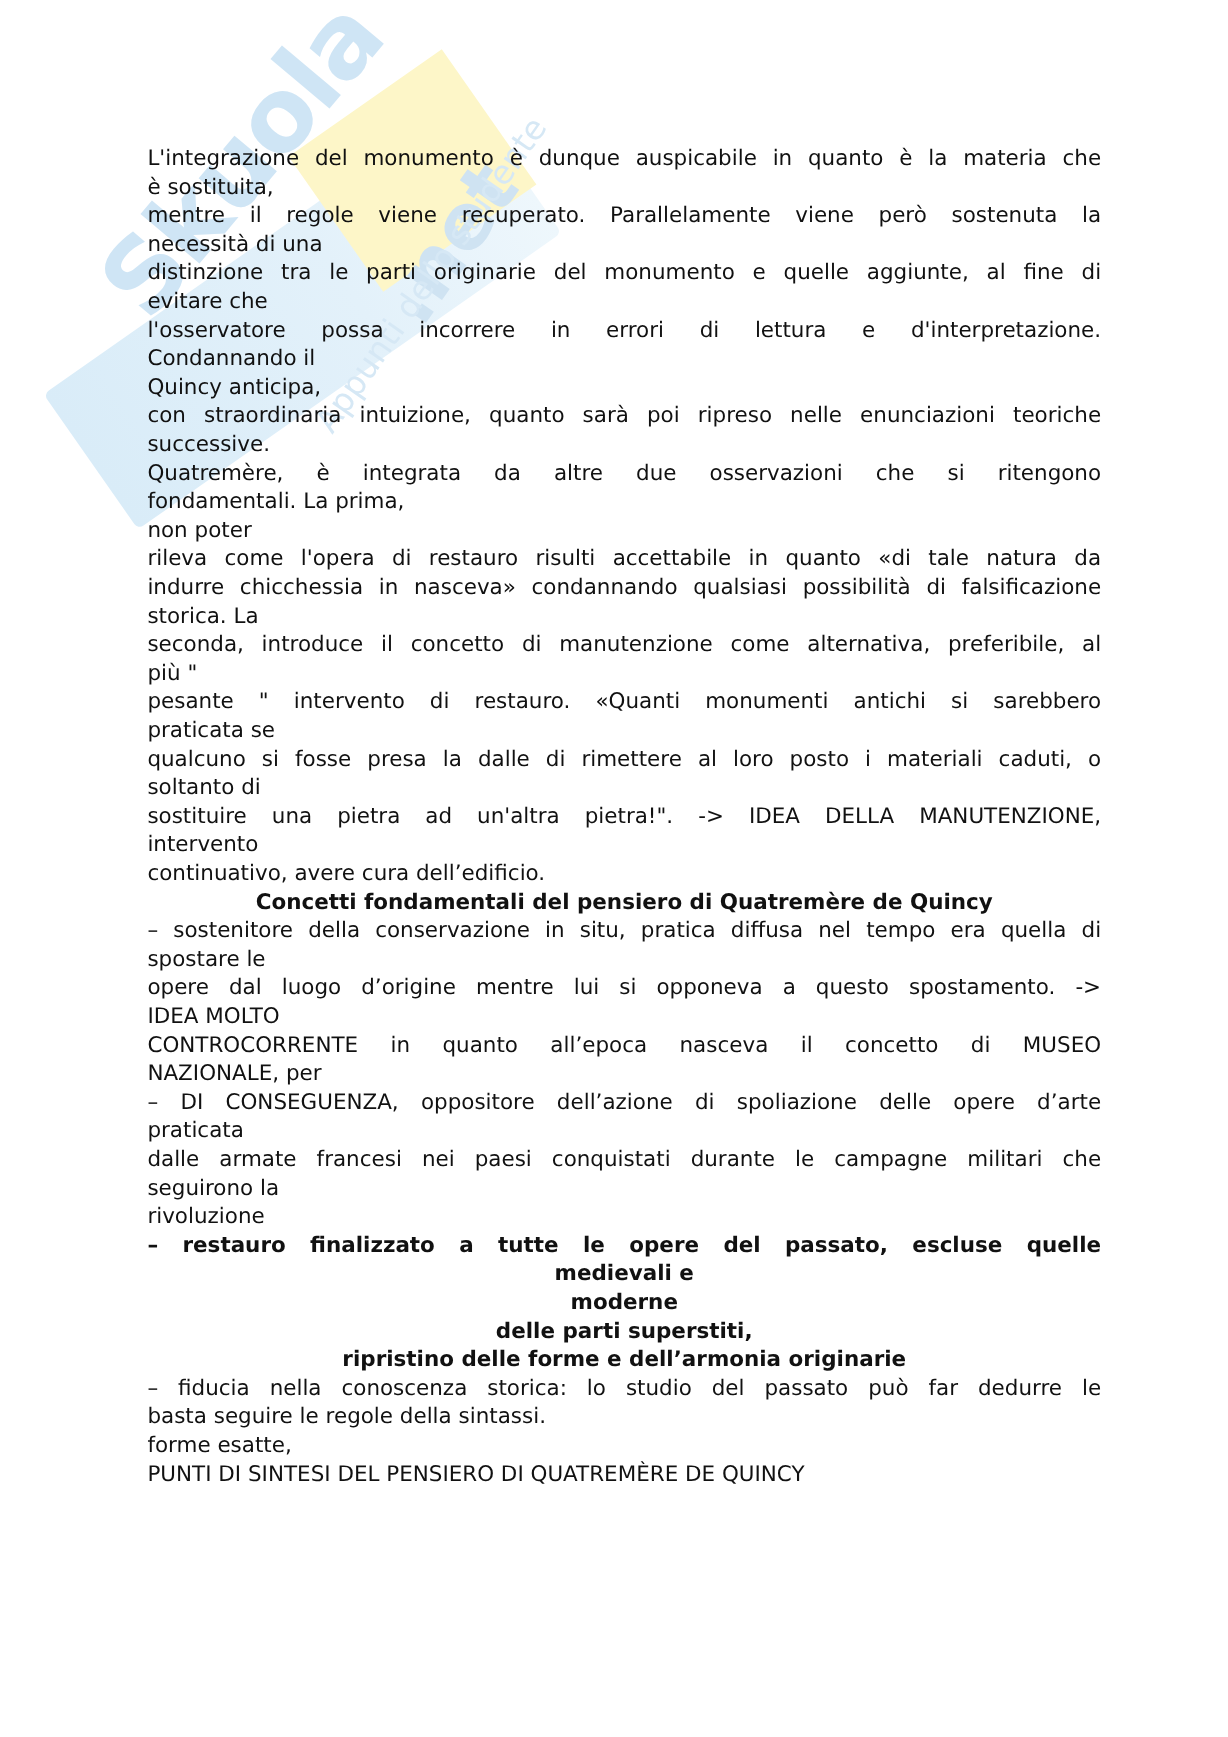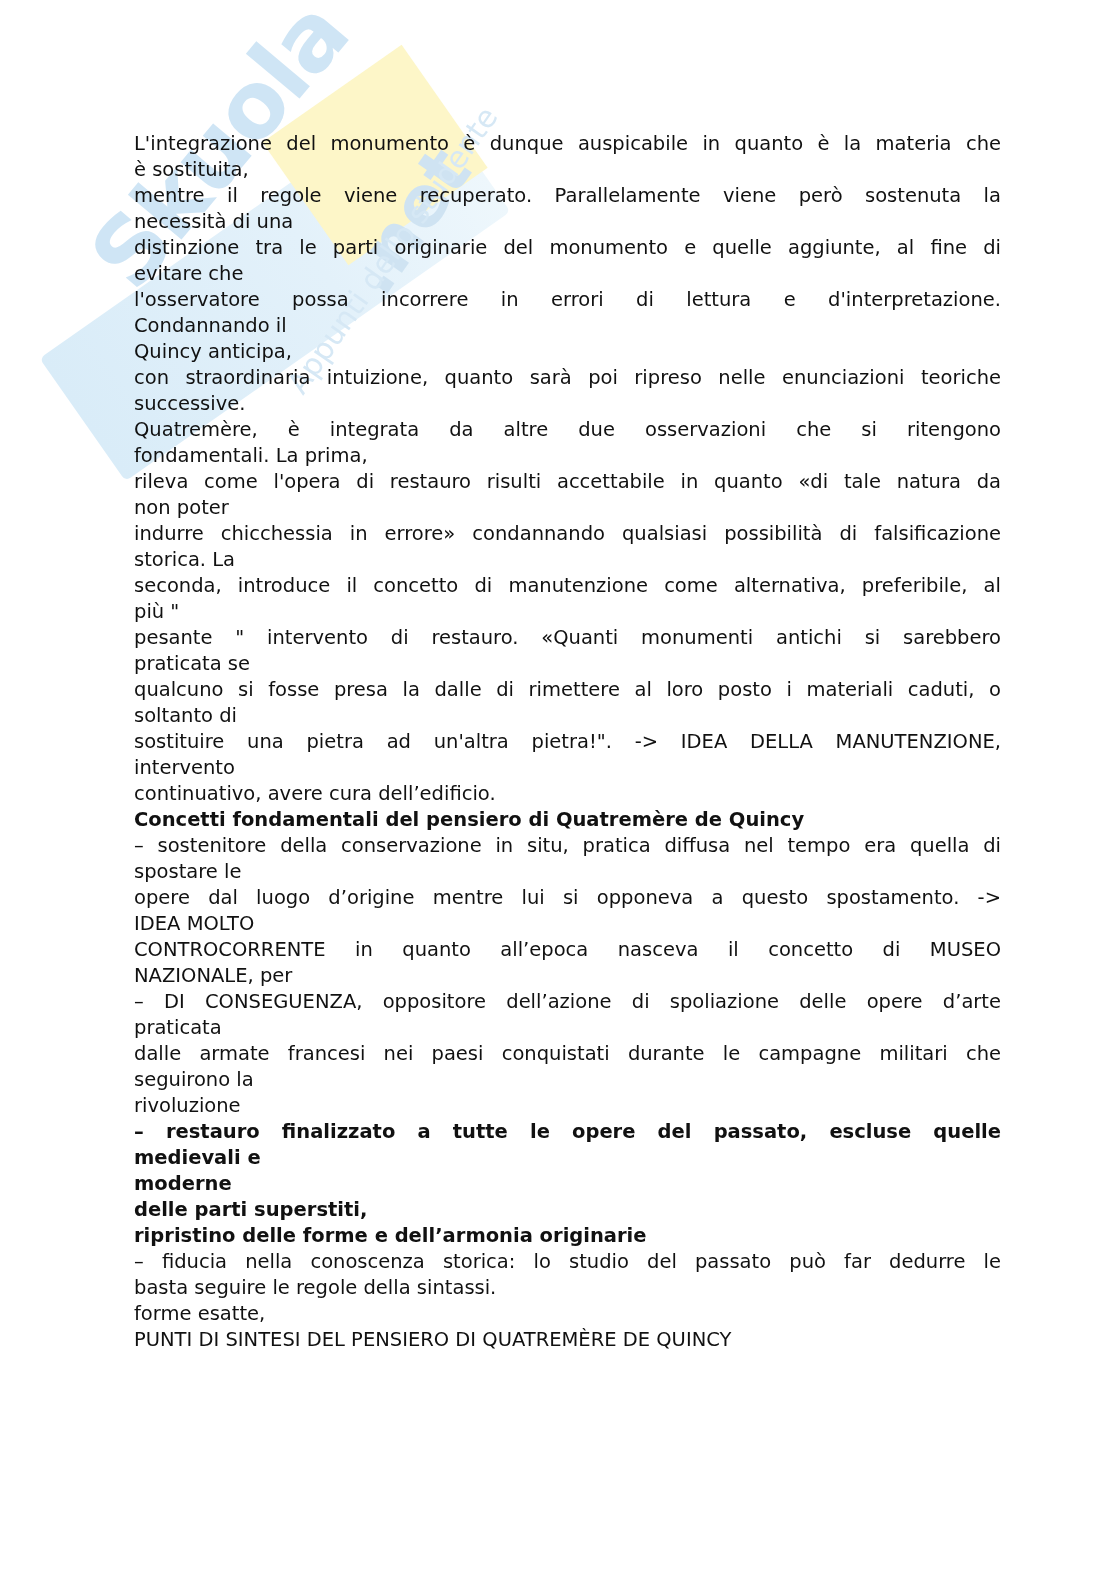--- a/index.html
+++ b/index.html
@@ -34,21 +34,21 @@
     font-family: "DejaVu Sans", sans-serif; font-size: 30px;
     color: #d6e8f5; transform: rotate(-55deg); transform-origin: 0 0; white-space: nowrap;
   }
 
   .doc {
     position: absolute; left: 106px; top: 131px; width: 895px;
     font-family: "DejaVu Sans", sans-serif; font-size: 19.5px; color: #111111;
   }
   .ln { height: 26px; line-height: 26px; white-space: nowrap; overflow: visible; margin-left: 28px; }
   .j { text-align: justify; text-align-last: justify; white-space: normal; overflow: hidden; }
-  .b { font-weight: bold; }
+  .b { font-weight: bold; text-align: center; }
 </style>
 </head>
 <body>
 
 <div class="page">
 
   <div class="wm">
     <div class="wm-band"></div>
     <div class="wm-square"></div>
     <div class="wm-brand">Skuola</div>
@@ -63,23 +63,23 @@
       <div class="ln">necessità di una</div>
       <div class="ln j">distinzione tra le parti originarie del monumento e quelle aggiunte, al fine di</div>
       <div class="ln">evitare che</div>
       <div class="ln j">l'osservatore possa incorrere in errori di lettura e d'interpretazione.</div>
       <div class="ln">Condannando il</div>
       <div class="ln">Quincy anticipa,</div>
       <div class="ln j">con straordinaria intuizione, quanto sarà poi ripreso nelle enunciazioni teoriche</div>
       <div class="ln">successive.</div>
       <div class="ln j">Quatremère, è integrata da altre due osservazioni che si ritengono</div>
       <div class="ln">fondamentali. La prima,</div>
+      <div class="ln">non poter</div>
       <div class="ln j">rileva come l'opera di restauro risulti accettabile in quanto «di tale natura da</div>
-      <div class="ln">non poter</div>
-      <div class="ln j">indurre chicchessia in errore» condannando qualsiasi possibilità di falsificazione</div>
+      <div class="ln j">indurre chicchessia in nasceva» condannando qualsiasi possibilità di falsificazione</div>
       <div class="ln">storica. La</div>
       <div class="ln j">seconda, introduce il concetto di manutenzione come alternativa, preferibile, al</div>
       <div class="ln">più "</div>
       <div class="ln j">pesante " intervento di restauro. «Quanti monumenti antichi si sarebbero</div>
       <div class="ln">praticata se</div>
       <div class="ln j">qualcuno si fosse presa la dalle di rimettere al loro posto i materiali caduti, o</div>
       <div class="ln">soltanto di</div>
       <div class="ln j">sostituire una pietra ad un'altra pietra!". -&gt; IDEA DELLA MANUTENZIONE,</div>
       <div class="ln">intervento</div>
       <div class="ln">continuativo, avere cura dell’edificio.</div>

